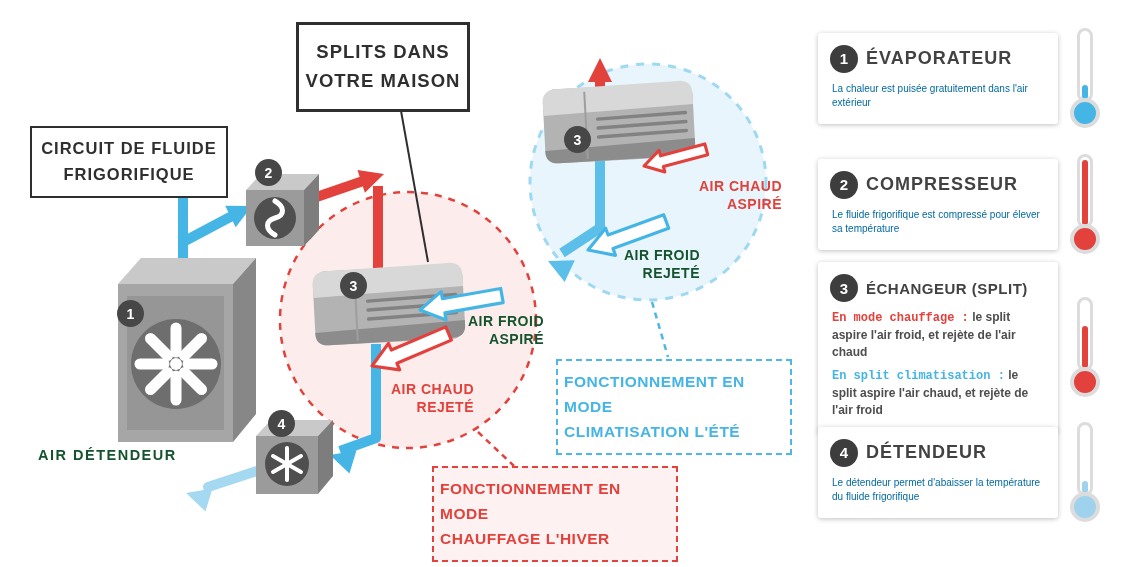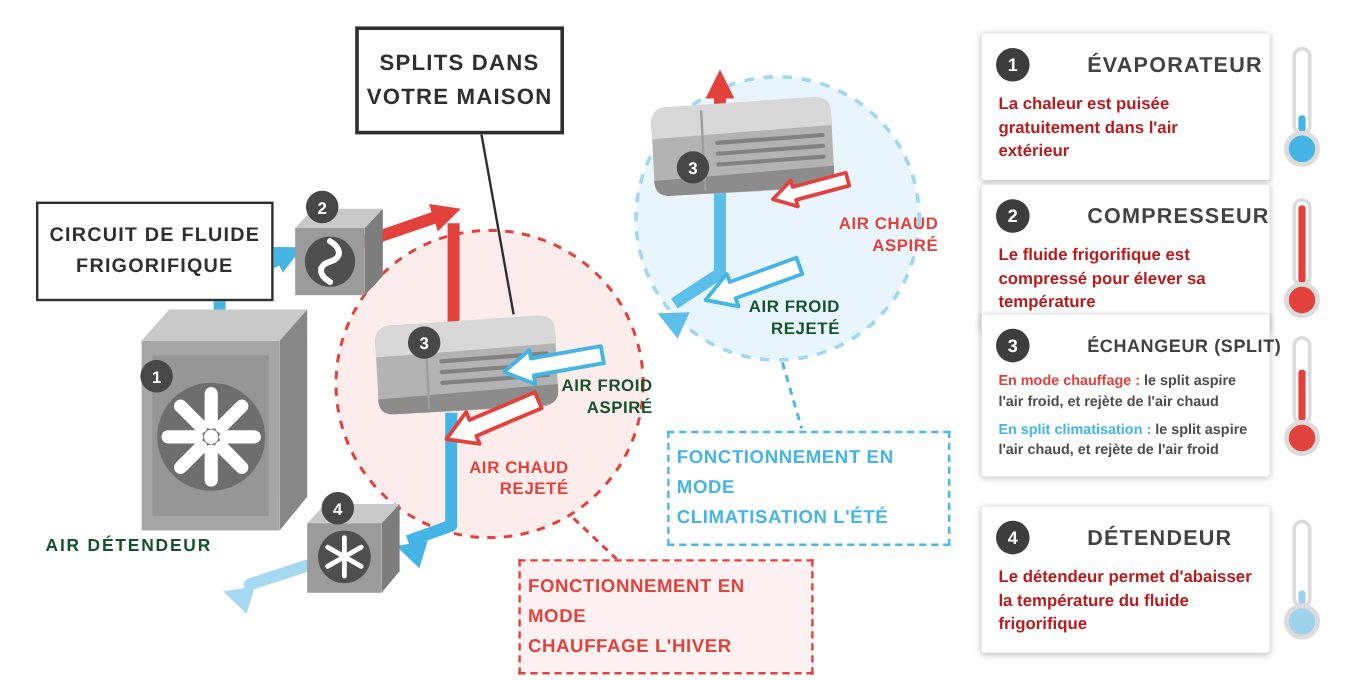--- a/index.html
+++ b/index.html
@@ -9,21 +9,21 @@
   }
   .stage *{box-sizing:border-box;}
   svg.diagram{position:absolute;left:0;top:0;}
 
   
   .framed-label{
     position:absolute;display:flex;align-items:center;justify-content:center;
     text-align:center;background:#fff;color:#2f2f2f;font-weight:700;
     white-space:pre-line;letter-spacing:1px;line-height:1.55;
   }
-  .circuit-label{left:30px;top:126px;width:198px;height:83px;border:2px solid #2f2f2f;font-size:16.5px;margin-top:42px;}
+  .circuit-label{left:30px;top:126px;width:198px;height:72px;border:2px solid #2f2f2f;font-size:16.5px;}
   .splits-label{left:296px;top:22px;width:174px;height:90px;border:3px solid #2f2f2f;font-size:18.5px;}
 
   .air-label{
     position:absolute;font-weight:700;font-size:14px;letter-spacing:.5px;
     text-align:right;white-space:pre-line;line-height:1.3;
   }
   .txt-blue{color:#14532d;}
   .txt-red{color:#e2413c;}
   .air-ext{left:38px;top:446px;font-size:14.5px;letter-spacing:1.5px;white-space:nowrap;}
 
@@ -40,25 +40,25 @@
   }
 
   
   .legend-row{position:absolute;left:818px;display:flex;align-items:center;gap:10px;}
   .legend-card{
     width:240px;background:#fff;border-radius:3px;padding:12px 12px 14px;
     box-shadow:0 1px 5px rgba(0,0,0,.25);
   }
   .legend-head{display:flex;align-items:center;gap:8px;}
   .legend-badge{position:static;width:28px;height:28px;flex:0 0 28px;background:#3d3d3d;font-size:15px;}
-  .legend-title{font-weight:700;font-size:18px;letter-spacing:1px;color:#424242;white-space:nowrap;margin-left:40px;}
+  .legend-title{font-weight:700;font-size:18px;letter-spacing:1px;color:#424242;white-space:nowrap;}
   .legend-title.small{font-size:15px;letter-spacing:.5px;}
-  .legend-desc{margin:9px 2px 0;font-size:14px;font-weight:700;color:#b91c1c;line-height:1.4;}
+  .legend-desc{margin:9px 2px 0;font-size:10px;font-weight:400;color:#0369a1;line-height:1.4;}
   .mode-line{margin:7px 2px 0;font-size:12px;font-weight:700;color:#4e4e4e;line-height:1.4;}
-  .mode-line .lead{font-weight:700;}
+  .mode-line .lead{font-weight:700;font-family:Liberation Mono, monospace;}
 
   
   .thermo{position:relative;width:34px;height:100px;flex:0 0 34px;}
   .thermo .stem{
     position:absolute;left:50%;transform:translateX(-50%);top:0;width:16px;height:74px;
     background:#fff;border:3px solid #dcdcdc;border-radius:8px;overflow:hidden;
   }
   .thermo .mercury{
     position:absolute;left:2px;right:2px;bottom:0;border-radius:4px;
     height:calc(var(--level) * 100%);background:var(--mercury);

